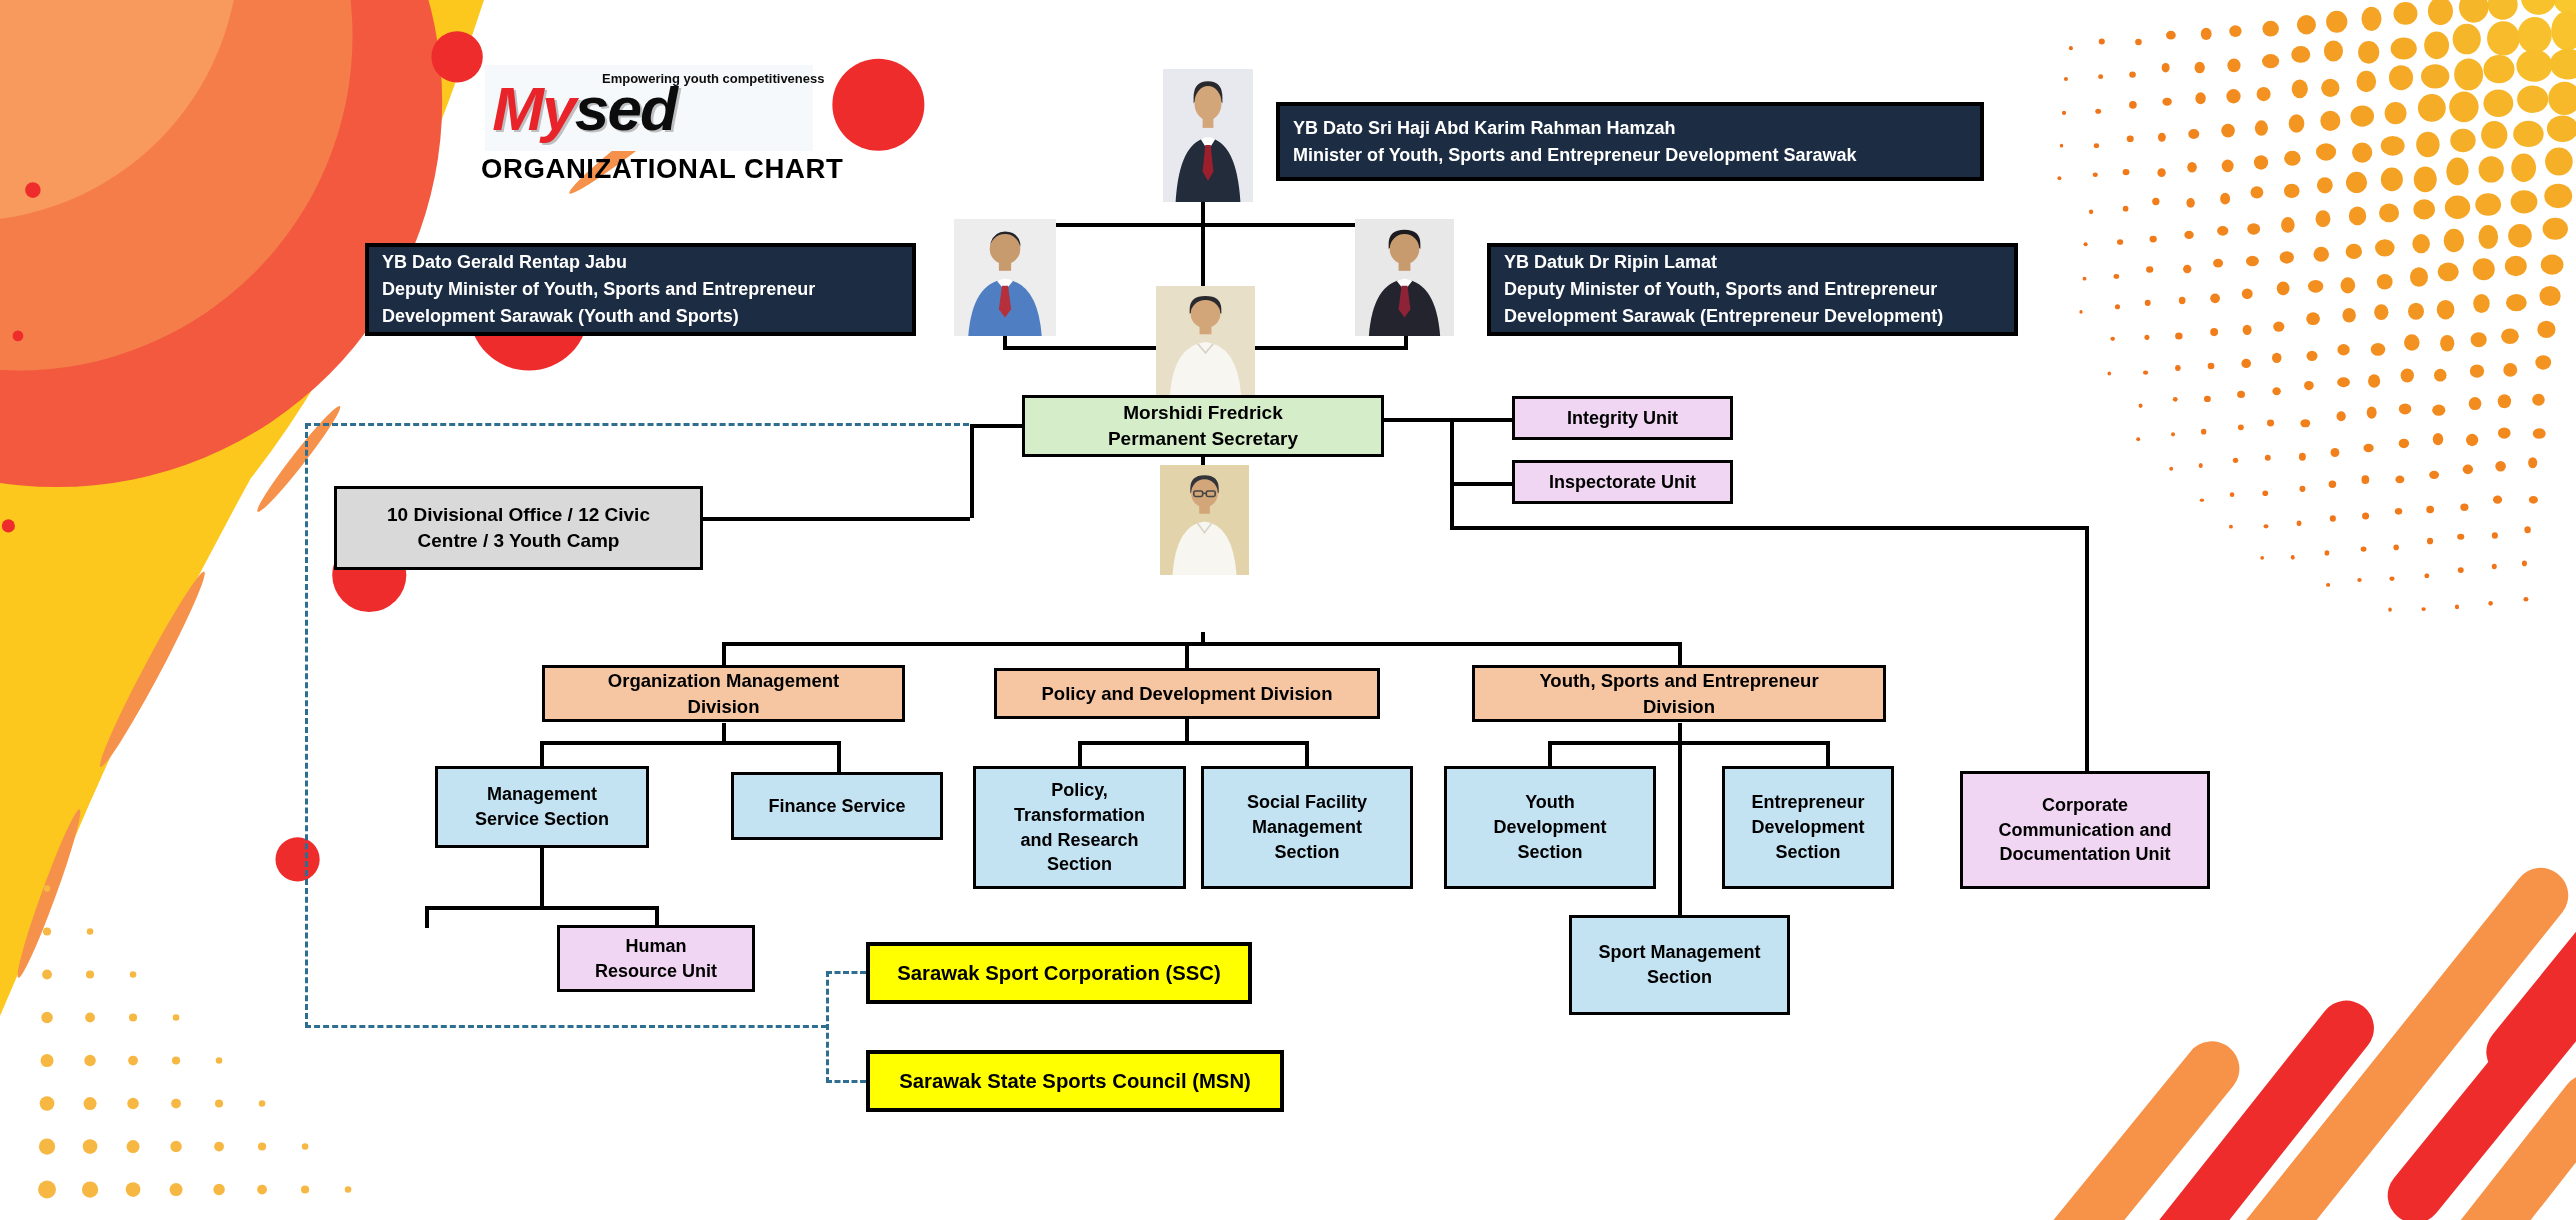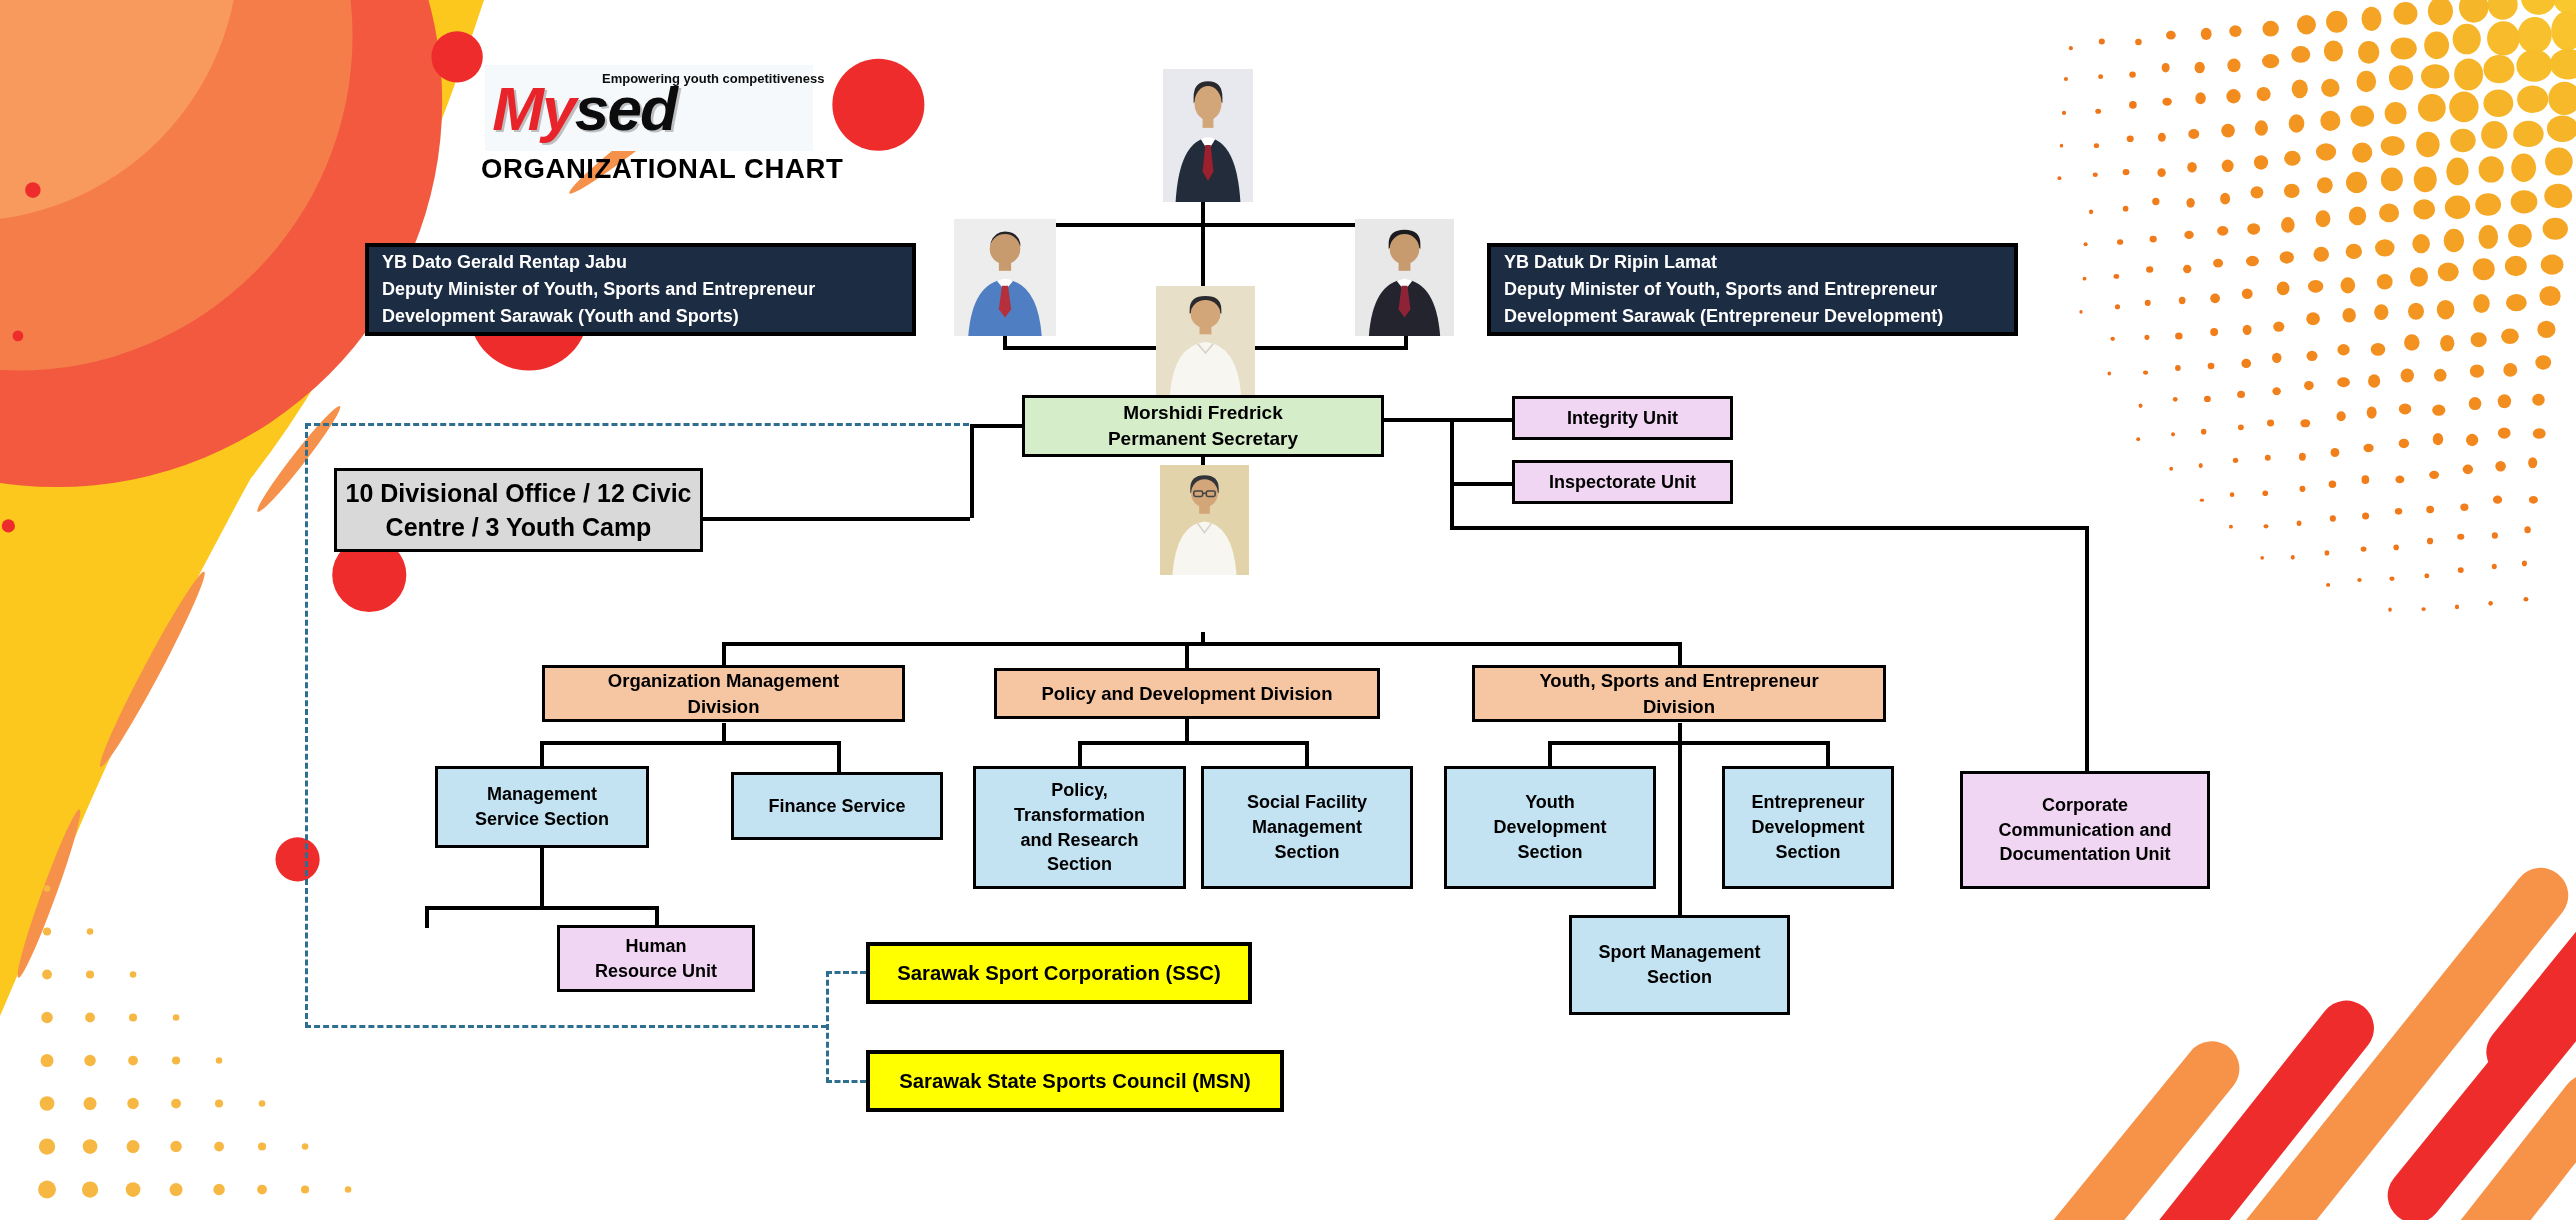--- a/index.html
+++ b/index.html
@@ -17,21 +17,21 @@
   .photo{position:absolute;z-index:3;}
   .node{position:absolute;box-sizing:border-box;border:3.6px solid #000;display:flex;
     align-items:center;justify-content:center;text-align:center;white-space:pre-line;
     font-weight:bold;font-size:18px;line-height:1.38;color:#000;background:#fff;z-index:4;}
   .navy{background:var(--navy);color:#fff;justify-content:flex-start;text-align:left;
     padding:0 13px;border-width:4.8px;font-size:18px;line-height:1.5;}
   .green{background:var(--green);font-size:19px;}
   .pink{background:var(--pink);}
   .peach{background:var(--peach);font-size:18.5px;}
   .blue{background:var(--blue);}
-  .grayb{background:var(--gray);font-size:25px;}
+  .grayb{background:var(--gray);font-size:19px;margin-top:18px;}
   .yellowb{background:var(--yellow);font-size:20.3px;border-width:4.2px;}
   .logo-panel{position:absolute;left:485px;top:65px;width:328px;height:86px;
     background:#f6f9fb;z-index:5;}
   .logo-word{position:absolute;left:7.2px;top:13px;font-style:italic;font-weight:bold;
     font-size:62px;line-height:1;letter-spacing:-1.8px;
     text-shadow:2.4px 2.4px 0 rgba(120,120,120,.45);}
   .logo-my{color:var(--logo-red);}
   .logo-sed{color:#0c0c0c;}
   .logo-tagline{position:absolute;left:117px;top:6px;font-size:13px;font-weight:bold;
     color:#0c0c0c;white-space:nowrap;}
@@ -447,20 +447,22 @@
     <path d="M34 30 Q34 13 50 13 Q66 13 66 30 L66 36 Q58 26 50 27 Q42 26 34 36 Z" fill="#33333a"></path>
     <ellipse cx="50" cy="36" rx="15" ry="18" fill="#d2a679"></ellipse>
     <rect x="38" y="33" width="10" height="7" rx="2" fill="none" stroke="#444" stroke-width="1.8"></rect>
     <rect x="52" y="33" width="10" height="7" rx="2" fill="none" stroke="#444" stroke-width="1.8"></rect>
     <line x1="48" y1="36" x2="52" y2="36" stroke="#444" stroke-width="1.8"></line>
     <rect x="44" y="51" width="12" height="11" fill="#d2a679"></rect>
     <path d="M14 140 Q18 76 50 72 Q82 76 86 140 Z" fill="#f7f6f1"></path>
     <path d="M42 74 L50 86 L58 74" stroke="#d8d4c8" stroke-width="2" fill="none"></path>
   </svg>
 
+  <div class="node navy" style="left:1276px;top:102px;width:708px;height:79px">YB Dato Sri Haji Abd Karim Rahman Hamzah
+Minister of Youth, Sports and Entrepreneur Development Sarawak</div>
   <div class="node navy" style="left:365px;top:243px;width:551px;height:93px">YB Dato Gerald Rentap Jabu
 Deputy Minister of Youth, Sports and Entrepreneur
 Development Sarawak (Youth and Sports)</div>
   <div class="node navy" style="left:1487px;top:243px;width:531px;height:93px">YB Datuk Dr Ripin Lamat
 Deputy Minister of Youth, Sports and Entrepreneur
 Development Sarawak (Entrepreneur Development)</div>
   <div class="node green" style="left:1022px;top:395px;width:362px;height:62px">Morshidi Fredrick
 Permanent Secretary</div>
   <div class="node pink" style="left:1512px;top:396px;width:221px;height:44px">Integrity Unit</div>
   <div class="node pink" style="left:1512px;top:460px;width:221px;height:44px">Inspectorate Unit</div>

